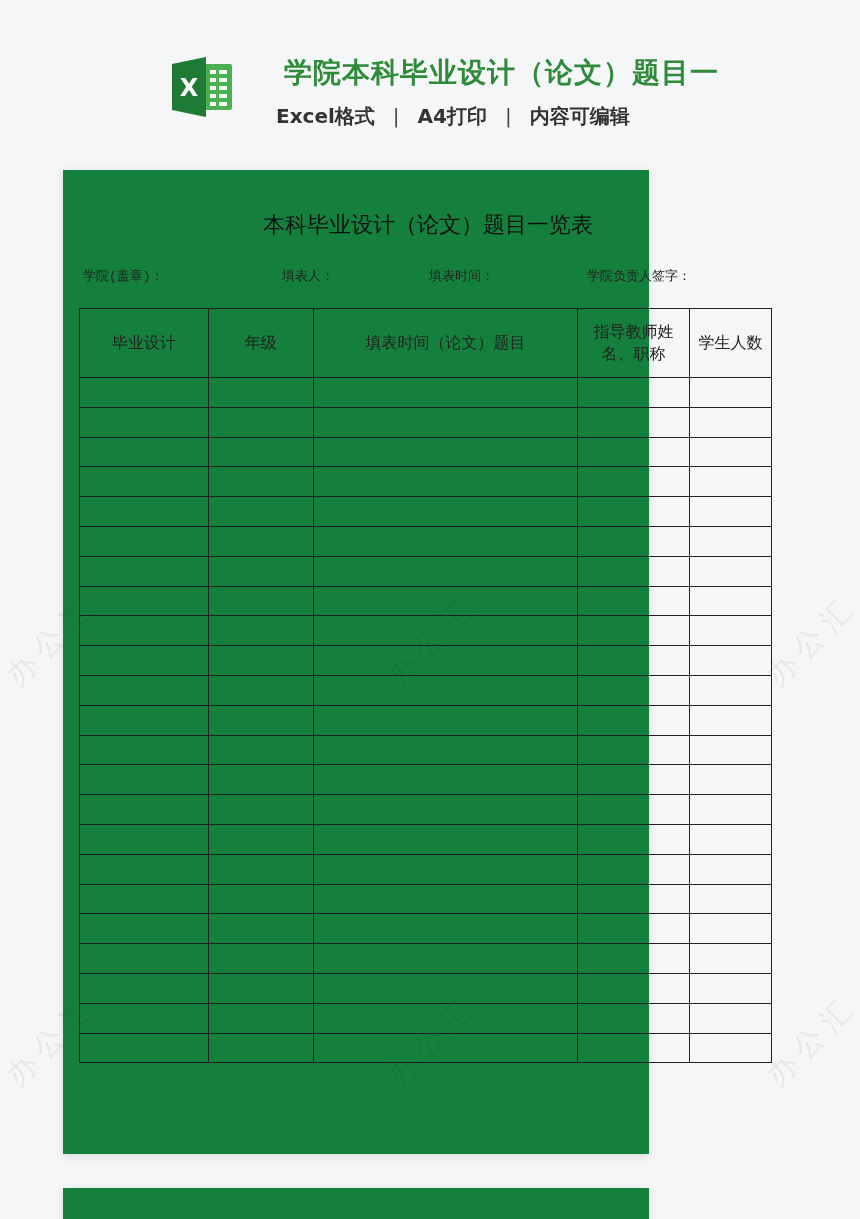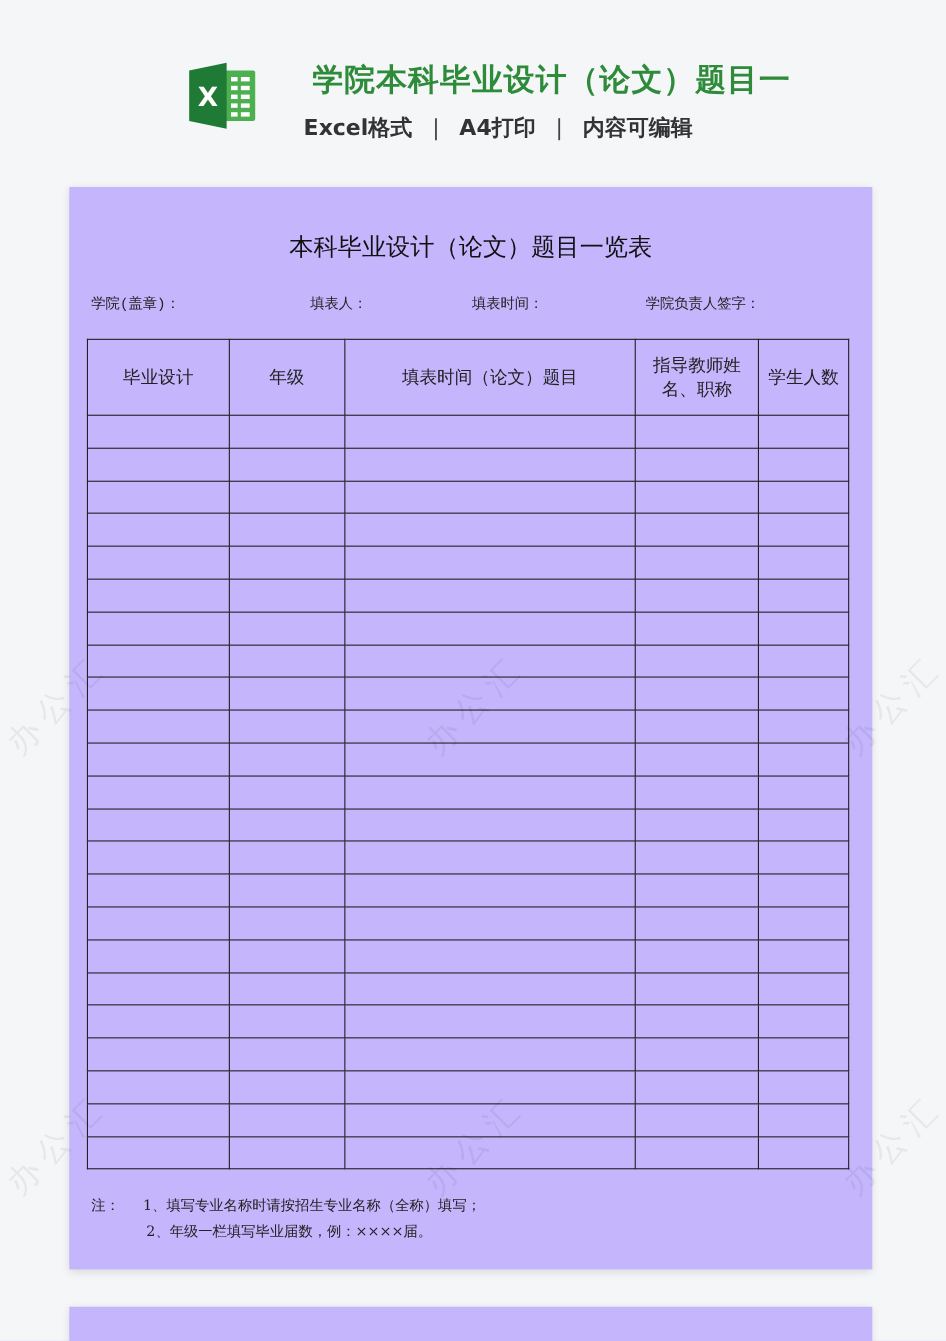--- a/index.html
+++ b/index.html
@@ -5,21 +5,21 @@
   * { box-sizing: border-box; margin: 0; padding: 0; }
   html, body { width: 860px; height: 1219px; overflow: hidden; }
   body { background: #f5f6f7; font-family: "DejaVu Sans", sans-serif; position: relative; }
 
   .header { position: absolute; left: 0; top: 0; width: 860px; height: 150px; }
   .logo { position: absolute; left: 170px; top: 56px; width: 64px; height: 62px; }
   .h-title { position: absolute; left: 284px; top: 54px; font-size: 28px; font-weight: bold; color: #2e8b3a; letter-spacing: 1px; white-space: nowrap; }
   .h-sub { position: absolute; left: 276px; top: 103px; font-size: 20px; font-weight: bold; color: #333; white-space: nowrap; }
   .h-sub .sep { display: inline-block; margin: 0 18px; color: #444; font-weight: normal; }
 
-  .page { position: absolute; left: 63px; width: 730px; background: #c4b5fd; box-shadow: 0 2px 8px rgba(0,0,0,0.12); }
+  .page { position: absolute; left: 63px; width: 586px; background: #15803d; box-shadow: 0 2px 8px rgba(0,0,0,0.12); }
   .page1 { top: 170px; height: 984px; }
   .page2 { top: 1188px; height: 60px; }
 
   .doc-title { position: absolute; left: 0; top: 40px; width: 730px; text-align: center; font-family: "DejaVu Serif", serif; font-size: 22px; color: #111; }
   .meta { position: absolute; top: 97px; font-family: Liberation Mono, monospace; font-size: 13px; color: #222; white-space: nowrap; }
 
   table.grid { position: absolute; left: 16px; top: 138px; width: 693px; border-collapse: collapse; font-family: "DejaVu Serif", serif; }
   table.grid td, table.grid th { border: 1.5px solid #222; }
   table.grid th { height: 67px; font-weight: normal; font-size: 16px; color: #222; text-align: center; line-height: 22px; }
   table.grid td { height: 29.8px; }
@@ -241,24 +241,20 @@
         <tr>
           <td></td>
           <td></td>
           <td></td>
           <td></td>
           <td></td>
         </tr>
       </tbody>
   </table>
 
-  <div class="notes">
-    <div><span class="lbl">注：</span><span>1、填写专业名称时请按招生专业名称（全称）填写；</span></div>
-    <div class="l2">2、年级一栏填写毕业届数，例：××××届。</div>
-  </div>
 </div>
 
 <div class="page page2"></div>
 
 <div class="wm" style="left:-5px;top:620px">办公汇</div>
 <div class="wm" style="left:375px;top:620px">办公汇</div>
 <div class="wm" style="left:755px;top:620px">办公汇</div>
 <div class="wm" style="left:-5px;top:1020px">办公汇</div>
 <div class="wm" style="left:375px;top:1020px">办公汇</div>
 <div class="wm" style="left:755px;top:1020px">办公汇</div>

